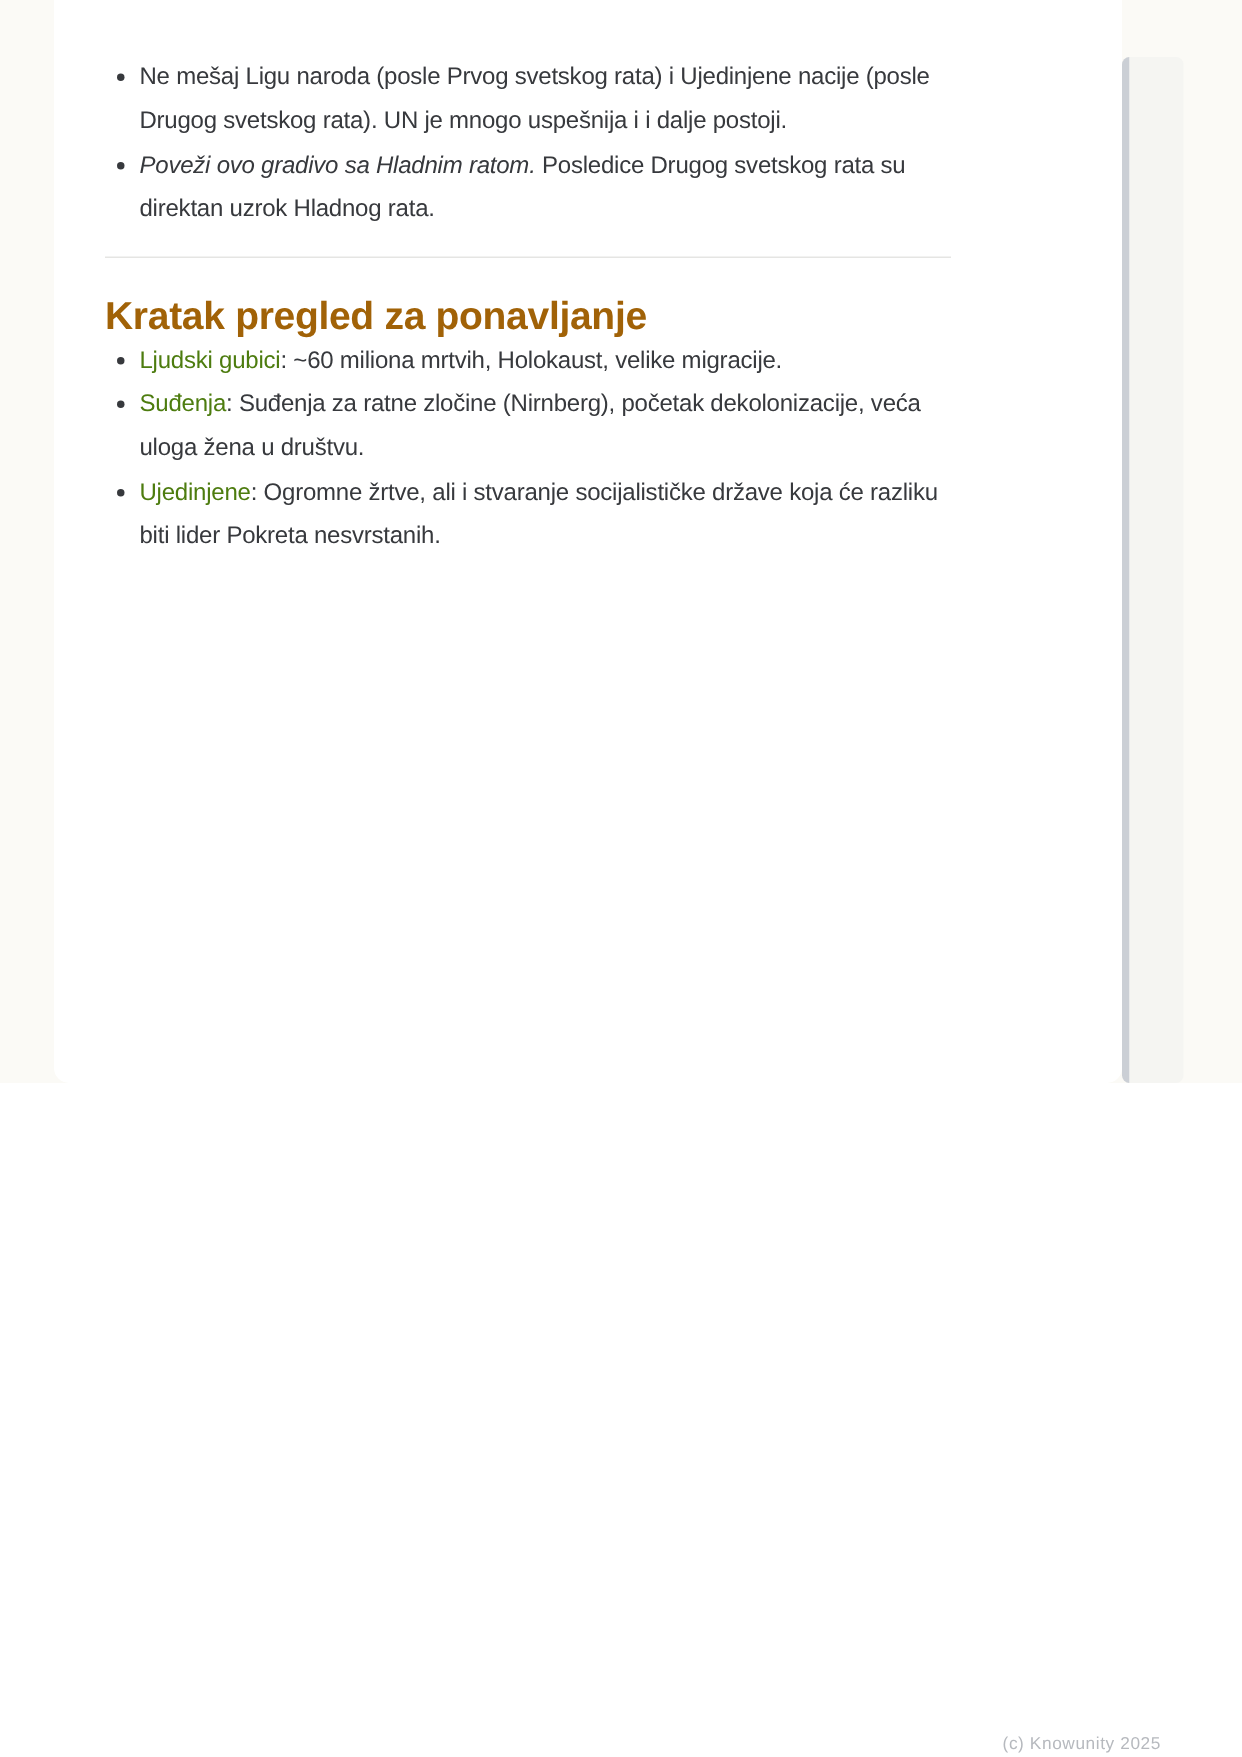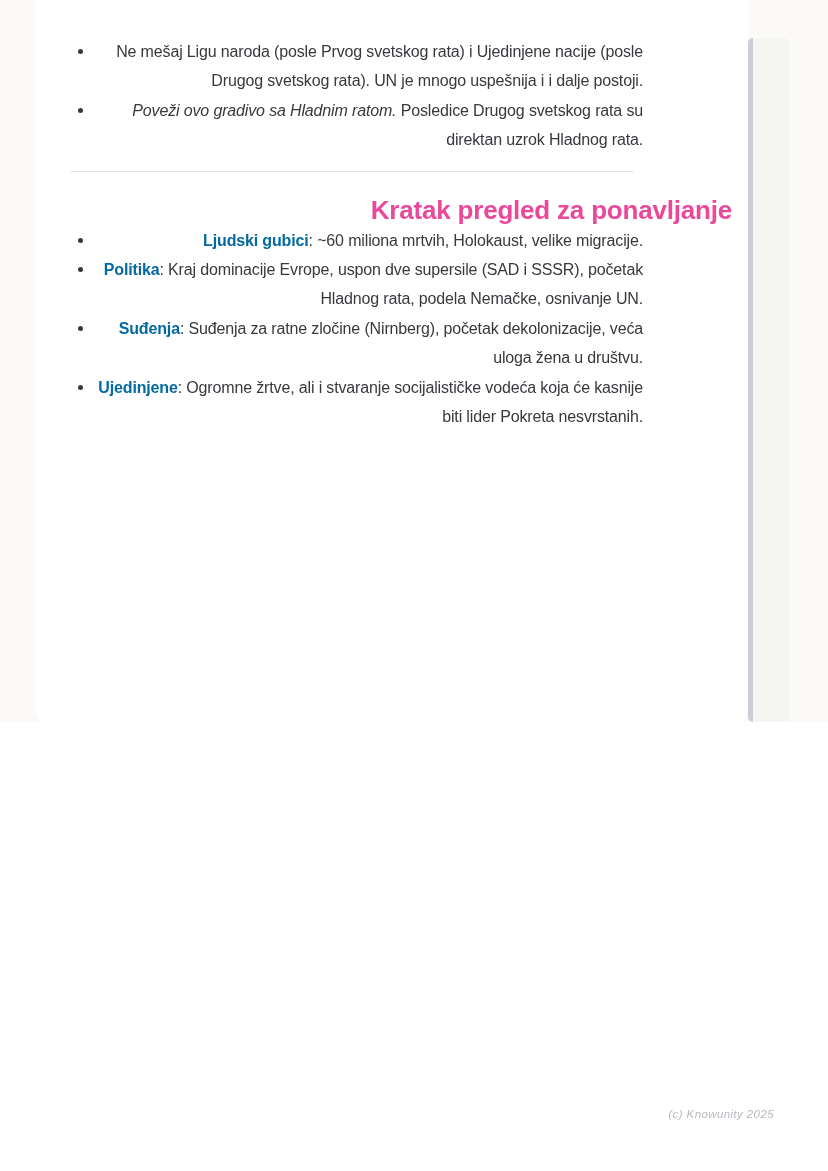--- a/index.html
+++ b/index.html
@@ -37,21 +37,20 @@
     box-sizing: border-box;
     padding: 37px 0 0 34px;
     overflow: hidden;
   }
 
   .doc-text {
     color: #37393d;
     font-size: 16px;
     line-height: 29.4px;
     letter-spacing: -0.15px;
-    text-align: right;
   }
 
   ul.bullet-list {
     margin: 0;
     padding: 0 0 0 23px;
     list-style: none;
     width: 550px;
   }
   ul.bullet-list li {
     position: relative;
@@ -63,39 +62,39 @@
     left: -15px;
     top: 12px;
     width: 5px;
     height: 5px;
     border-radius: 50%;
     background: #37393d;
   }
   ul.bullet-list li em {
   }
   ul.bullet-list li strong {
-    font-weight: bold;
-    color: #0369a1;
+    font-weight: normal;
+    color: #4d7c0f;
   }
 
   .divider {
     border: none;
     margin: 16px 0 0 0;
     width: 564px;
     height: 1px;
     background: #e5e5e3;
   }
 
   .section-heading {
     margin: 22px 16px 0 0;
     font-size: 26px;
     line-height: 32px;
     font-weight: bold;
     letter-spacing: -0.2px;
-    color: #ec4899;
+    color: #a16207;
   }
 
   .summary-list {
     margin-top: 17px;
   }
 
   
   .next-page-edge {
     position: absolute;
     left: 748px;
@@ -103,26 +102,25 @@
     width: 41px;
     height: 684px;
     box-sizing: border-box;
     background: #f5f5f2;
     border-left: 5px solid #cbcfd5;
     border-radius: 5px;
   }
 
   .copyright {
     position: absolute;
-    top: 1108px;
+    top: 1157px;
     right: 54px;
     font-size: 11.5px;
     letter-spacing: 0.4px;
     color: #b6b9be;
-    font-style: italic;
   }
 </style>
 </head>
 <body>
 
 <div class="viewer">
 
   <div class="page-card doc-text">
 
     <ul class="bullet-list">
@@ -136,27 +134,24 @@
 
     <hr class="divider">
 
     <h2 class="section-heading">Kratak pregled za ponavljanje</h2>
 
     <ul class="bullet-list summary-list">
       <li>
         <strong>Ljudski gubici</strong><span>: ~60 miliona mrtvih, Holokaust, velike migracije.</span>
       </li>
       <li>
-        <strong>Politika</strong><span>: Kraj dominacije Evrope, uspon dve supersile (SAD i SSSR), početak Hladnog rata, podela Nemačke, osnivanje UN.</span>
-      </li>
-      <li>
         <strong>Suđenja</strong><span>: Suđenja za ratne zločine (Nirnberg), početak dekolonizacije, veća uloga žena u društvu.</span>
       </li>
       <li>
-        <strong>Ujedinjene</strong><span>: Ogromne žrtve, ali i stvaranje socijalističke vodeća koja će kasnije biti lider Pokreta nesvrstanih.</span>
+        <strong>Ujedinjene</strong><span>: Ogromne žrtve, ali i stvaranje socijalističke države koja će razliku biti lider Pokreta nesvrstanih.</span>
       </li>
     </ul>
 
   </div>
 
   <div class="next-page-edge"></div>
 
 </div>
 
 <div class="copyright">(c) Knowunity 2025</div>

